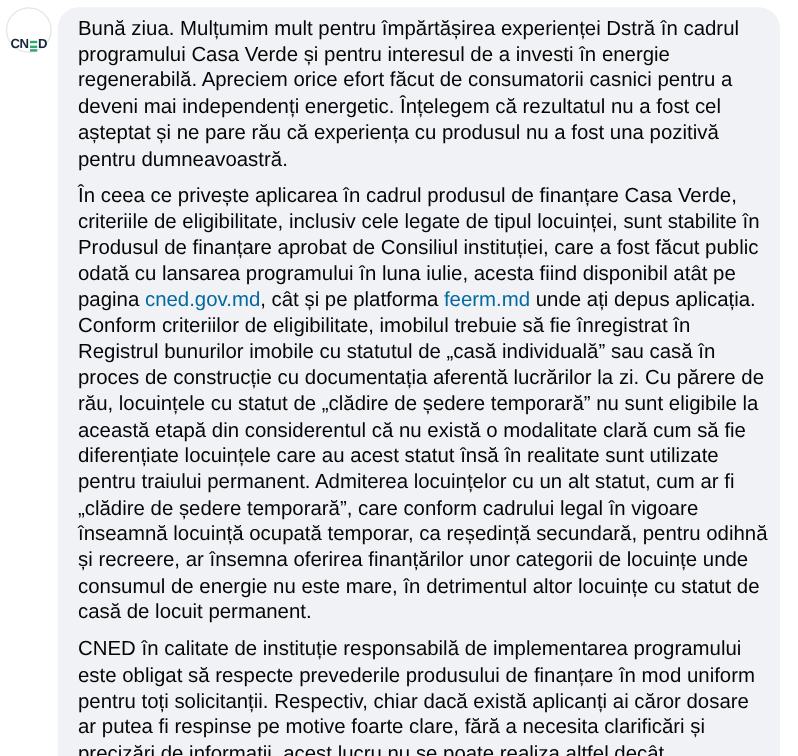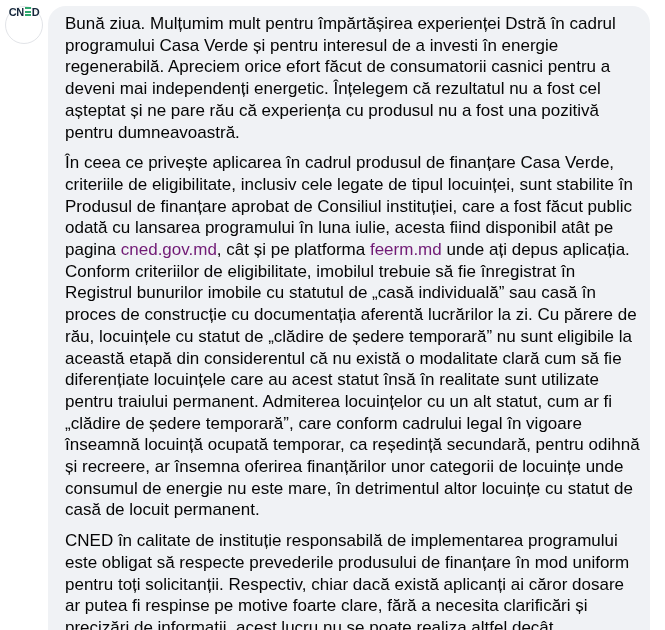--- a/index.html
+++ b/index.html
@@ -16,21 +16,21 @@
     gap: 5px;
   }
   .avatar {
     flex: 0 0 38px;
     width: 38px;
     height: 38px;
     border-radius: 50%;
     background: #ffffff;
     border: 1px solid #e2e4e8;
     display: flex;
-    align-items: flex-start;
+    align-items: flex-end;
     justify-content: center;
     cursor: pointer;
     user-select: none;
   }
   .avatar .logo-cn, .avatar .logo-d {
     font-size: 11px;
     font-weight: bold;
     letter-spacing: -0.5px;
     color: #16283c;
     line-height: 1;
@@ -64,21 +64,21 @@
     display: inline-block;
   }
   .body {
     color: #050505;
     font-size: 17px;
     line-height: 21.7px;
     max-width: 577px;
   }
   .body .para + .para { margin-top: 9px; }
   .body a.link {
-    color: #701a75;
+    color: #0369a1;
     text-decoration: none;
     cursor: pointer;
   }
 </style>
 </head>
 <body>
 
 <div class="comment-row">
   <div class="avatar" title="">
     <span class="logo-cn">CN</span>

